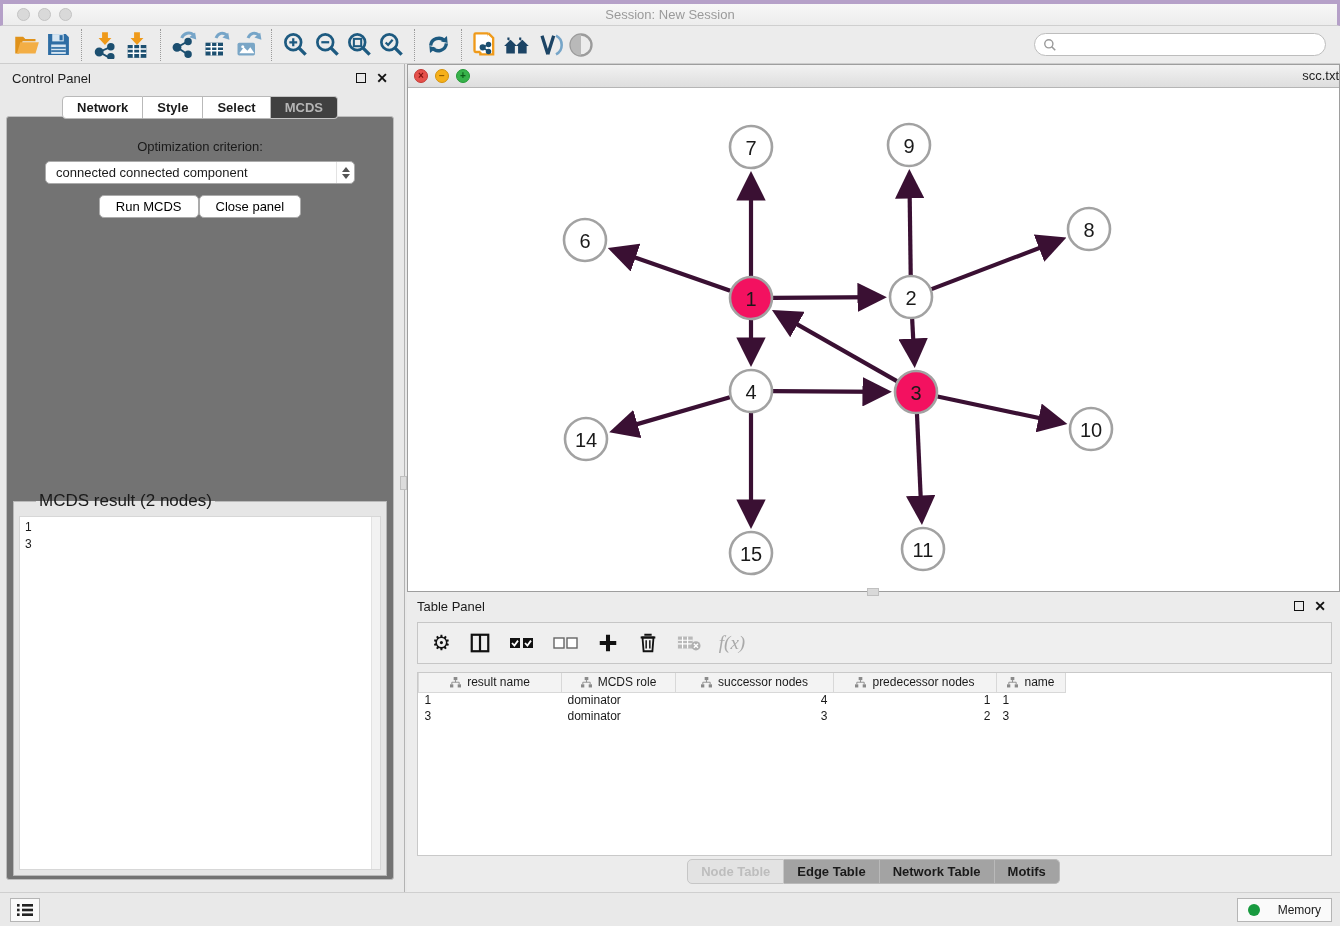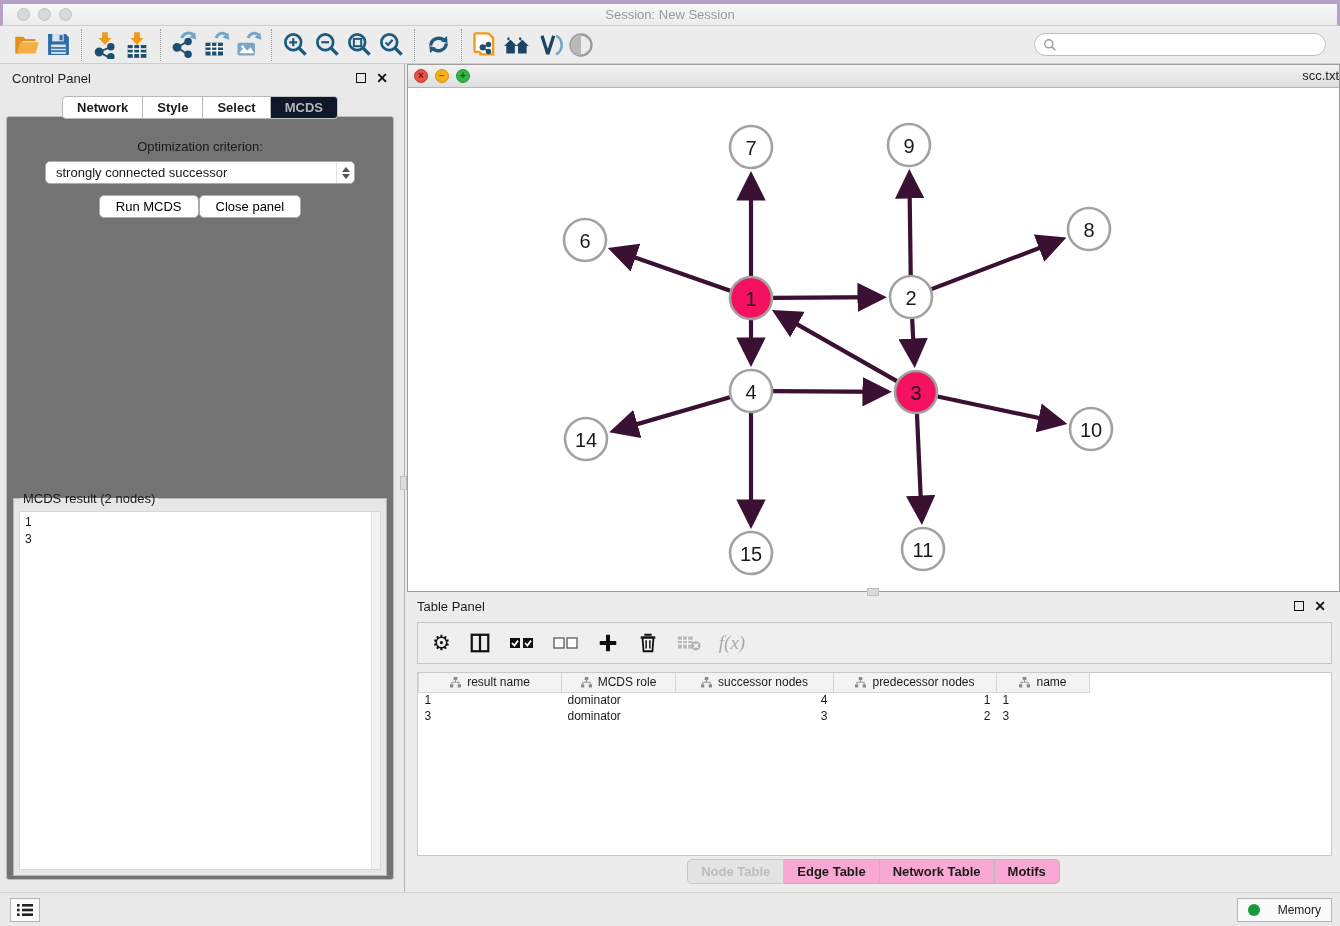--- a/index.html
+++ b/index.html
@@ -21,31 +21,31 @@
   
   #control-panel{position:absolute;top:64px;left:0;width:400px;bottom:34px;background:#e9e9e9}
   .panel-header{height:28px;display:flex;align-items:center;padding:0 12px;font-size:13px;color:#1c1c1c}
   .panel-header .hicons{margin-left:auto;display:flex;gap:10px;align-items:center}
   .hicon{font-size:12px;color:#111;line-height:1;cursor:default}
   .hicon.sq{width:10px;height:10px;border:1.6px solid #111;display:inline-block}
   #cp-tabs{position:absolute;top:32px;left:0;right:0;display:flex;justify-content:center;z-index:2}
   .cp-tab{font-size:13px;font-weight:bold;padding:3px 14px;background:#fff;border:1px solid #b9b9b9;border-left:none;cursor:default}
   .cp-tab:first-child{border-left:1px solid #b9b9b9;border-radius:4px 0 0 4px}
   .cp-tab:last-child{border-radius:0 4px 4px 0}
-  .cp-tab.sel{background:#0f172a;color:#b6b6b6;border-color:#c4c4c4}
+  .cp-tab.sel{background:#404040;color:#b6b6b6;border-color:#c4c4c4}
   #cp-box{position:absolute;top:52px;left:6px;right:6px;bottom:12px;background:#737373;border:1px solid #bdbdbd;border-radius:3px}
   #opt-label{position:absolute;top:22px;left:0;right:0;text-align:center;font-size:13px}
   #criterion{position:absolute;top:44px;left:38px;right:38px;height:23px;background:#fff;border:1px solid #ababab;border-radius:5px;display:flex;align-items:center;font-size:13px;padding-left:10px}
   #criterion .stepper{margin-left:auto;width:18px;height:100%;display:flex;flex-direction:column;align-items:center;justify-content:center;gap:2px;border-left:1px solid #e3e3e3}
   .tri-up{width:0;height:0;border-left:4px solid transparent;border-right:4px solid transparent;border-bottom:5px solid #555}
   .tri-dn{width:0;height:0;border-left:4px solid transparent;border-right:4px solid transparent;border-top:5px solid #555}
   #cp-buttons{position:absolute;top:78px;left:0;right:0;display:flex;justify-content:center;gap:0}
   .btn{font-size:13px;background:#fff;border:1px solid #ababab;border-radius:5px;padding:3px 16px;cursor:default}
   #mcds-fieldset{position:absolute;left:6px;right:6px;top:374px;bottom:3px;border:1px solid #b9b9b9;padding:2px;background:#e6e6e6}
-  #mcds-fieldset legend{font-size:13px;padding:0 3px;margin-left:4px}
+  #mcds-fieldset legend{font-size:17px;padding:0 3px;margin-left:20px}
   #mcds-text{position:absolute;left:3px;right:3px;top:3px;bottom:3px;background:#fff;border:1px solid #d7d7d7;font-size:12px;padding:2px 5px;line-height:1.4}
   #mcds-scroll{position:absolute;top:0;bottom:0;right:0;width:9px;background:#f2f2f2;border-left:1px solid #e2e2e2}
 
   
   #vsplit{position:absolute;top:64px;left:400px;width:7px;bottom:34px}
   #vsplit .line{position:absolute;left:4px;top:0;bottom:0;width:1px;background:#b3b3b3}
   #vsplit .grip{position:absolute;left:0;top:412px;width:7px;height:14px;background:#dcdcdc;border:1px solid #bfbfbf}
   #hgrip{position:absolute;left:460px;top:-4px;width:12px;height:8px;background:#d9d9d9;border:1px solid #c0c0c0;z-index:5}
 
   
@@ -66,21 +66,21 @@
   #tp-toolbar{position:absolute;top:30px;left:10px;right:8px;height:42px;border:1px solid #c6c6c6;background:#efefef;display:flex;align-items:center;gap:18px;padding:0 14px}
   .tpi{display:flex;align-items:center;justify-content:center}
   #fx-icon{font-family:"Liberation Serif",serif;font-style:italic;font-size:19px;color:#a9a9a9}
   #tp-tablewrap{position:absolute;top:80px;left:10px;right:8px;bottom:36px;background:#fff;border:1px solid #c9c9c9;overflow:hidden}
   #tp-table{border-collapse:collapse;font-size:12px}
   #tp-table th{font-weight:normal;background:#f3f3f3;border:1px solid #d8d8d8;border-top:none;height:19px;padding:0 4px;white-space:nowrap}
   #tp-table th .thc{display:flex;align-items:center;gap:6px;justify-content:center}
   #tp-table td{height:16px;padding:0 6px;white-space:nowrap}
   td.num{text-align:right}
   #tp-tabs{position:absolute;bottom:8px;left:0;right:0;display:flex;justify-content:center}
-  .tp-tab{font-size:13px;font-weight:bold;background:#f9a8d4;border:1px solid #b9b9b9;border-left:none;padding:4px 13px;cursor:default}
+  .tp-tab{font-size:13px;font-weight:bold;background:#a3a3a3;border:1px solid #b9b9b9;border-left:none;padding:4px 13px;cursor:default}
   .tp-tab:first-child{border-left:1px solid #b9b9b9;border-radius:5px 0 0 5px}
   .tp-tab:last-child{border-radius:0 5px 5px 0}
   .tp-tab.sel{background:#e3e3e3;color:#bdbdbd;border-color:#c6c6c6}
 
   
   #statusbar{position:absolute;left:0;right:0;bottom:0;height:34px;background:#e9e9e9;border-top:1px solid #cfcfcf}
   #list-btn{position:absolute;left:10px;top:5px;width:30px;height:24px;background:#fafafa;border:1px solid #b5b5b5;display:flex;align-items:center;justify-content:center}
   #memory-btn{position:absolute;right:8px;top:5px;height:24px;background:#fafafa;border:1px solid #b5b5b5;display:flex;align-items:center;gap:18px;padding:0 10px;font-size:12px}
   #memory-dot{width:12px;height:12px;border-radius:50%;background:#189a3f}
 </style>
@@ -254,21 +254,21 @@
   </div>
   <div id="cp-tabs">
       <span class="cp-tab">Network</span>
       <span class="cp-tab">Style</span>
       <span class="cp-tab">Select</span>
       <span class="cp-tab sel">MCDS</span>
     </div>
   <div id="cp-box">
     <div id="opt-label">Optimization criterion:</div>
     <div id="criterion">
-      <span>strongly connected successor</span>
+      <span>connected connected component</span>
       <span class="stepper">
           <span class="tri-up"></span>
           <span class="tri-dn"></span>
         </span>
     </div>
     <div id="cp-buttons">
       <button class="btn">Run MCDS</button>
       <button class="btn">Close panel</button>
     </div>
     <fieldset id="mcds-fieldset">
@@ -450,21 +450,21 @@
                   <g fill="#8a8a8a">
                     <rect x="4" y="0" width="4" height="3.4"></rect>
                     <rect x="0" y="8" width="3.6" height="3.4"></rect>
                     <rect x="8.4" y="8" width="3.6" height="3.4"></rect>
                   </g>
                   <path d="M6 3.4v2.3M2 8V5.7h8V8" stroke="#8a8a8a" fill="none" stroke-width="1"></path>
                 </svg>
                 <span>predecessor nodes</span>
               </span>
             </th>
-            <th style="width: 93px;">
+            <th style="width: 69px;">
               <span class="thc">
                 <svg width="11" height="11" viewBox="0 0 12 12">
                   <g fill="#8a8a8a">
                     <rect x="4" y="0" width="4" height="3.4"></rect>
                     <rect x="0" y="8" width="3.6" height="3.4"></rect>
                     <rect x="8.4" y="8" width="3.6" height="3.4"></rect>
                   </g>
                   <path d="M6 3.4v2.3M2 8V5.7h8V8" stroke="#8a8a8a" fill="none" stroke-width="1"></path>
                 </svg>
                 <span>name</span>

